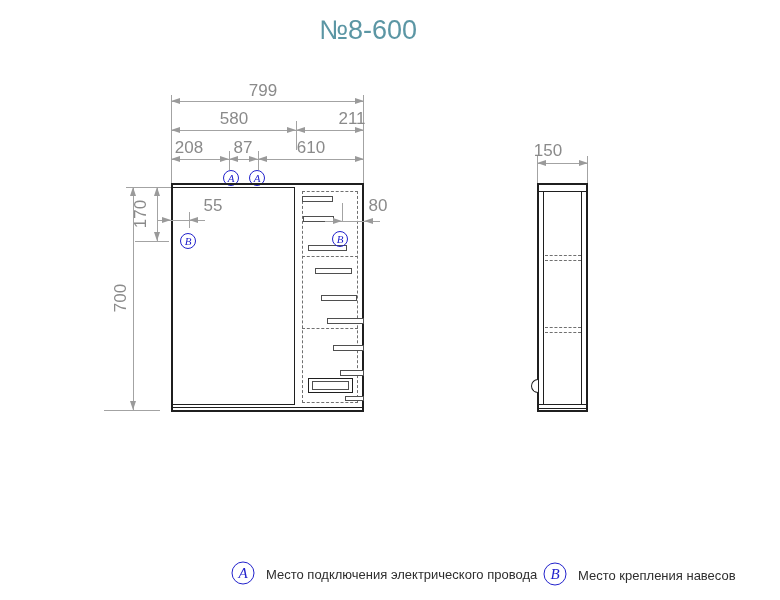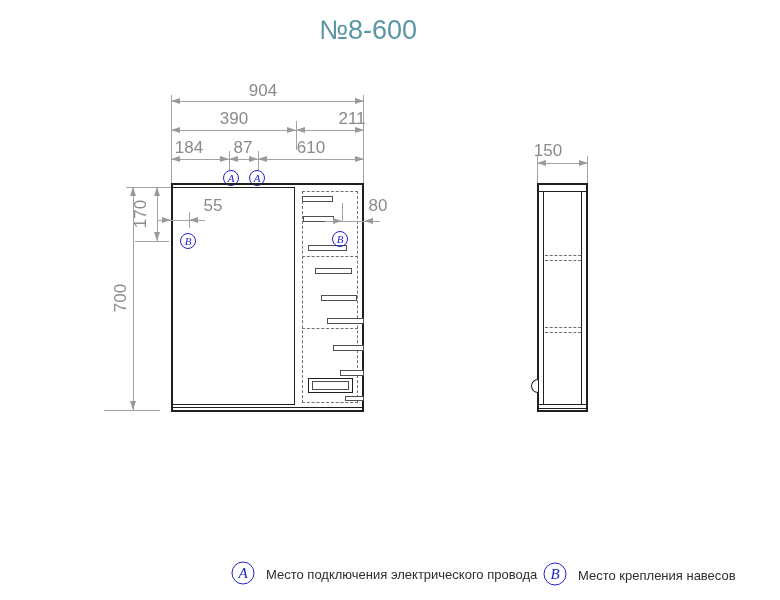--- a/index.html
+++ b/index.html
@@ -63,38 +63,38 @@
 
     <div class="dim-v" style="left:171px; top:95px; height:89px;"></div>
     <div class="dim-v" style="left:363px; top:95px; height:89px;"></div>
     <div class="dim-v" style="left:296px; top:121px; height:29px;"></div>
     <div class="dim-v" style="left:229px; top:151px; height:19px;"></div>
     <div class="dim-v" style="left:258px; top:151px; height:19px;"></div>
 
     <div class="dim-h" style="left:171px; top:101px; width:193px;"></div>
     <div class="ar l" style="left:171px; top:98px;"></div>
     <div class="ar r" style="left:355px; top:98px;"></div>
-    <div class="dimtext" style="left:263px; top:90px;">904</div>
+    <div class="dimtext" style="left:263px; top:90px;">799</div>
 
     <div class="dim-h" style="left:171px; top:130px; width:193px;"></div>
     <div class="ar l" style="left:171px; top:127px;"></div>
     <div class="ar r" style="left:287px; top:127px;"></div>
     <div class="ar l" style="left:296px; top:127px;"></div>
     <div class="ar r" style="left:355px; top:127px;"></div>
-    <div class="dimtext" style="left:234px; top:118px;">390</div>
+    <div class="dimtext" style="left:234px; top:118px;">580</div>
     <div class="dimtext" style="left:352px; top:118px;">211</div>
 
     <div class="dim-h" style="left:171px; top:159px; width:193px;"></div>
     <div class="ar l" style="left:171px; top:156px;"></div>
     <div class="ar r" style="left:220px; top:156px;"></div>
     <div class="ar l" style="left:229px; top:156px;"></div>
     <div class="ar r" style="left:249px; top:156px;"></div>
     <div class="ar l" style="left:258px; top:156px;"></div>
     <div class="ar r" style="left:355px; top:156px;"></div>
-    <div class="dimtext" style="left:189px; top:147px;">184</div>
+    <div class="dimtext" style="left:189px; top:147px;">208</div>
     <div class="dimtext" style="left:243px; top:147px;">87</div>
     <div class="dimtext" style="left:311px; top:147px;">610</div>
 
     <div class="marker" style="left:231px; top:178px;">A</div>
     <div class="marker" style="left:257px; top:178px;">A</div>
 
     <div class="rect" style="left:171px; top:183px; width:193px; height:229px;"></div>
     <div class="rect" style="left:171px; top:187px; width:124px; height:218px; border-width:1.6px;"></div>
     <div class="blk-h" style="left:173px; top:407px; width:189px; height:1.2px;"></div>
 

